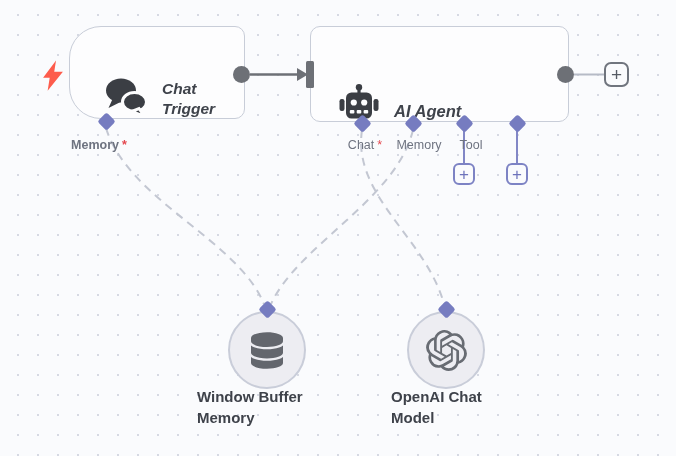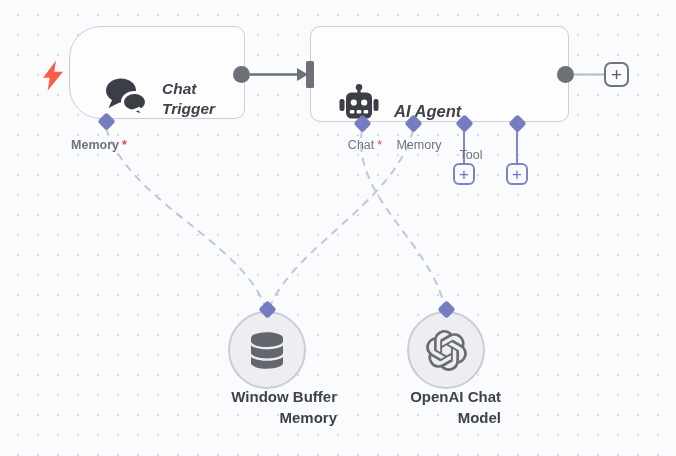--- a/index.html
+++ b/index.html
@@ -41,21 +41,21 @@
   .plus-parser{left:506px;top:163px;}
   .circle-node{
     position:absolute;z-index:2;width:78px;height:78px;border-radius:50%;
     background:#ededf2;border:2px solid #c9cdd9;box-sizing:border-box;
     display:flex;align-items:center;justify-content:center;cursor:pointer;
   }
   .circle-wbm{left:228px;top:311px;}
   .circle-openai{left:407px;top:311px;}
   .circle-label{
     position:absolute;z-index:3;font-size:15px;font-weight:700;color:#3e424a;
-    text-align:right;line-height:1.4;
+    text-align:left;line-height:1.4;
   }
   .label-wbm{left:197px;top:386px;width:140px;}
   .label-openai{left:391px;top:386px;width:110px;}
   .bolt{position:absolute;z-index:2;left:42px;top:60px;}
 </style>
 </head>
 <body>
 
 <div class="canvas">
 
@@ -126,21 +126,21 @@
   <div class="diamond" style="left:355.5px;top:116.5px;"></div>
   <div class="diamond" style="left:406.5px;top:116.5px;"></div>
   <div class="diamond" style="left:457.5px;top:116.5px;"></div>
   <div class="diamond" style="left:510.5px;top:116.5px;"></div>
   <div class="diamond" style="left:260.5px;top:302.5px;"></div>
   <div class="diamond" style="left:439.5px;top:302.5px;"></div>
 
   <div class="port-label" style="left:59px;top:138px;width:80px;font-weight:bold;"><span>Memory</span><span class="req">*</span></div>
   <div class="port-label" style="left:325px;top:138px;width:80px;"><span>Chat</span><span class="req">*</span></div>
   <div class="port-label" style="left:379px;top:138px;width:80px;"><span>Memory</span></div>
-  <div class="port-label" style="left:431px;top:148px;width:80px;text-align:center;"><span>Tool</span></div>
+  <div class="port-label" style="left:431px;top:138px;width:80px;text-align:center;"><span>Tool</span></div>
 
   <div class="plus-btn plus-purple plus-tool">+</div>
   <div class="plus-btn plus-purple plus-parser">+</div>
 
   <div class="circle-node circle-wbm">
     <svg width="32" height="37" viewBox="0 0 448 512">
       <path fill="#63666d" d="M448 80v48c0 44.2-100.3 80-224 80S0 172.2 0 128V80C0 35.8 100.3 0 224 0S448 35.8 448 80zM393.2 214.7c20.8-7.4 39.9-16.9 54.8-28.6V288c0 44.2-100.3 80-224 80S0 332.2 0 288V186.1c14.9 11.8 34 21.2 54.8 28.6C99.7 230.7 159.5 240 224 240s124.3-9.3 169.2-25.3zM0 346.1c14.9 11.8 34 21.2 54.8 28.6C99.7 390.7 159.5 400 224 400s124.3-9.3 169.2-25.3c20.8-7.4 39.9-16.9 54.8-28.6V432c0 44.2-100.3 80-224 80S0 476.2 0 432V346.1z"></path>
     </svg>
   </div>
   <div class="circle-label label-wbm">Window Buffer Memory</div>

